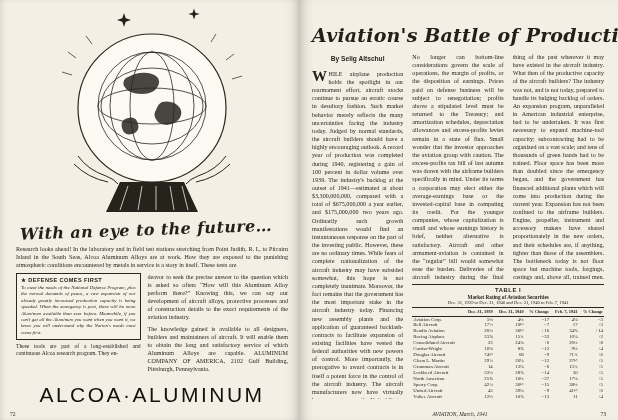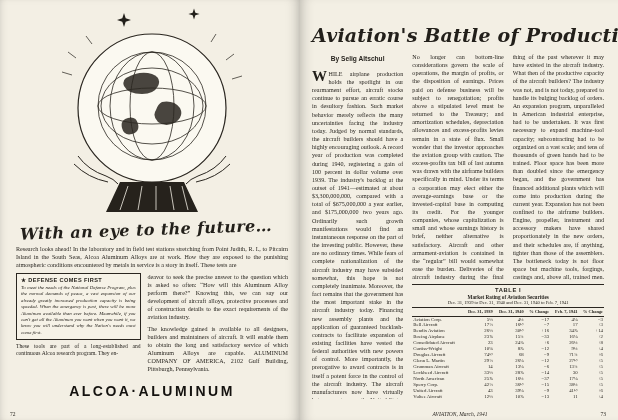--- a/index.html
+++ b/index.html
@@ -13,21 +13,21 @@
   .illus{width:100%;height:212px;position:relative;}
   .script-head{font-family:"DejaVu Serif",serif;font-style:italic;font-weight:600;font-size:16px;transform:rotate(-2deg);margin:2px 0 6px 4px;letter-spacing:.4px;}
   .ad-intro{font-size:6.1px;line-height:1.32;text-align:justify;margin:0 0 4px 0;}
   .ad-cols{display:flex;gap:7px;}
   .defense-box{width:47%;border:1px solid #2a2620;padding:3px 4px;box-sizing:border-box;background:#f6f2e7;}
   .defense-title{font-family:"Liberation Sans",sans-serif;font-weight:bold;font-size:5.6px;letter-spacing:.4px;margin:0 0 2px 0;}
   .defense-text{font-style:italic;font-size:4.9px;line-height:1.3;text-align:justify;margin:0;}
   .below-box{font-size:5.6px;line-height:1.3;text-align:justify;margin:3px 0 0 0;}
   .ad-right{width:53%;}
   .ad-right p{font-size:6.1px;line-height:1.32;text-align:justify;margin:0 0 4px 0;}
-  .alcoa-logo{font-family:"Liberation Sans",sans-serif;font-weight:700;font-size:14px;letter-spacing:2.5px;text-align:center;margin-top:6px;color:#14120f;}
+  .alcoa-logo{font-family:"Liberation Sans",sans-serif;font-weight:400;font-size:21px;letter-spacing:2.5px;text-align:center;margin-top:6px;color:#14120f;}
   .folio-left{position:absolute;left:10px;bottom:3px;font-size:5.5px;}
 
   
   .art-title{font-family:"DejaVu Serif",serif;font-style:italic;font-weight:bold;font-size:19px;margin:0 0 7px 0;letter-spacing:.2px;white-space:nowrap;}
   .art-grid{display:grid;grid-template-columns:1fr 1fr 1fr;grid-template-rows:1fr auto;column-gap:9px;height:346px;overflow:hidden;}
   .acol{font-size:6.1px;line-height:1.34;text-align:justify;overflow:hidden;}
   .acol p{margin:0;}
   .c1{grid-column:1;grid-row:1/3;}
   .c2{grid-column:2;grid-row:1;}
   .c3{grid-column:3;grid-row:1;}

